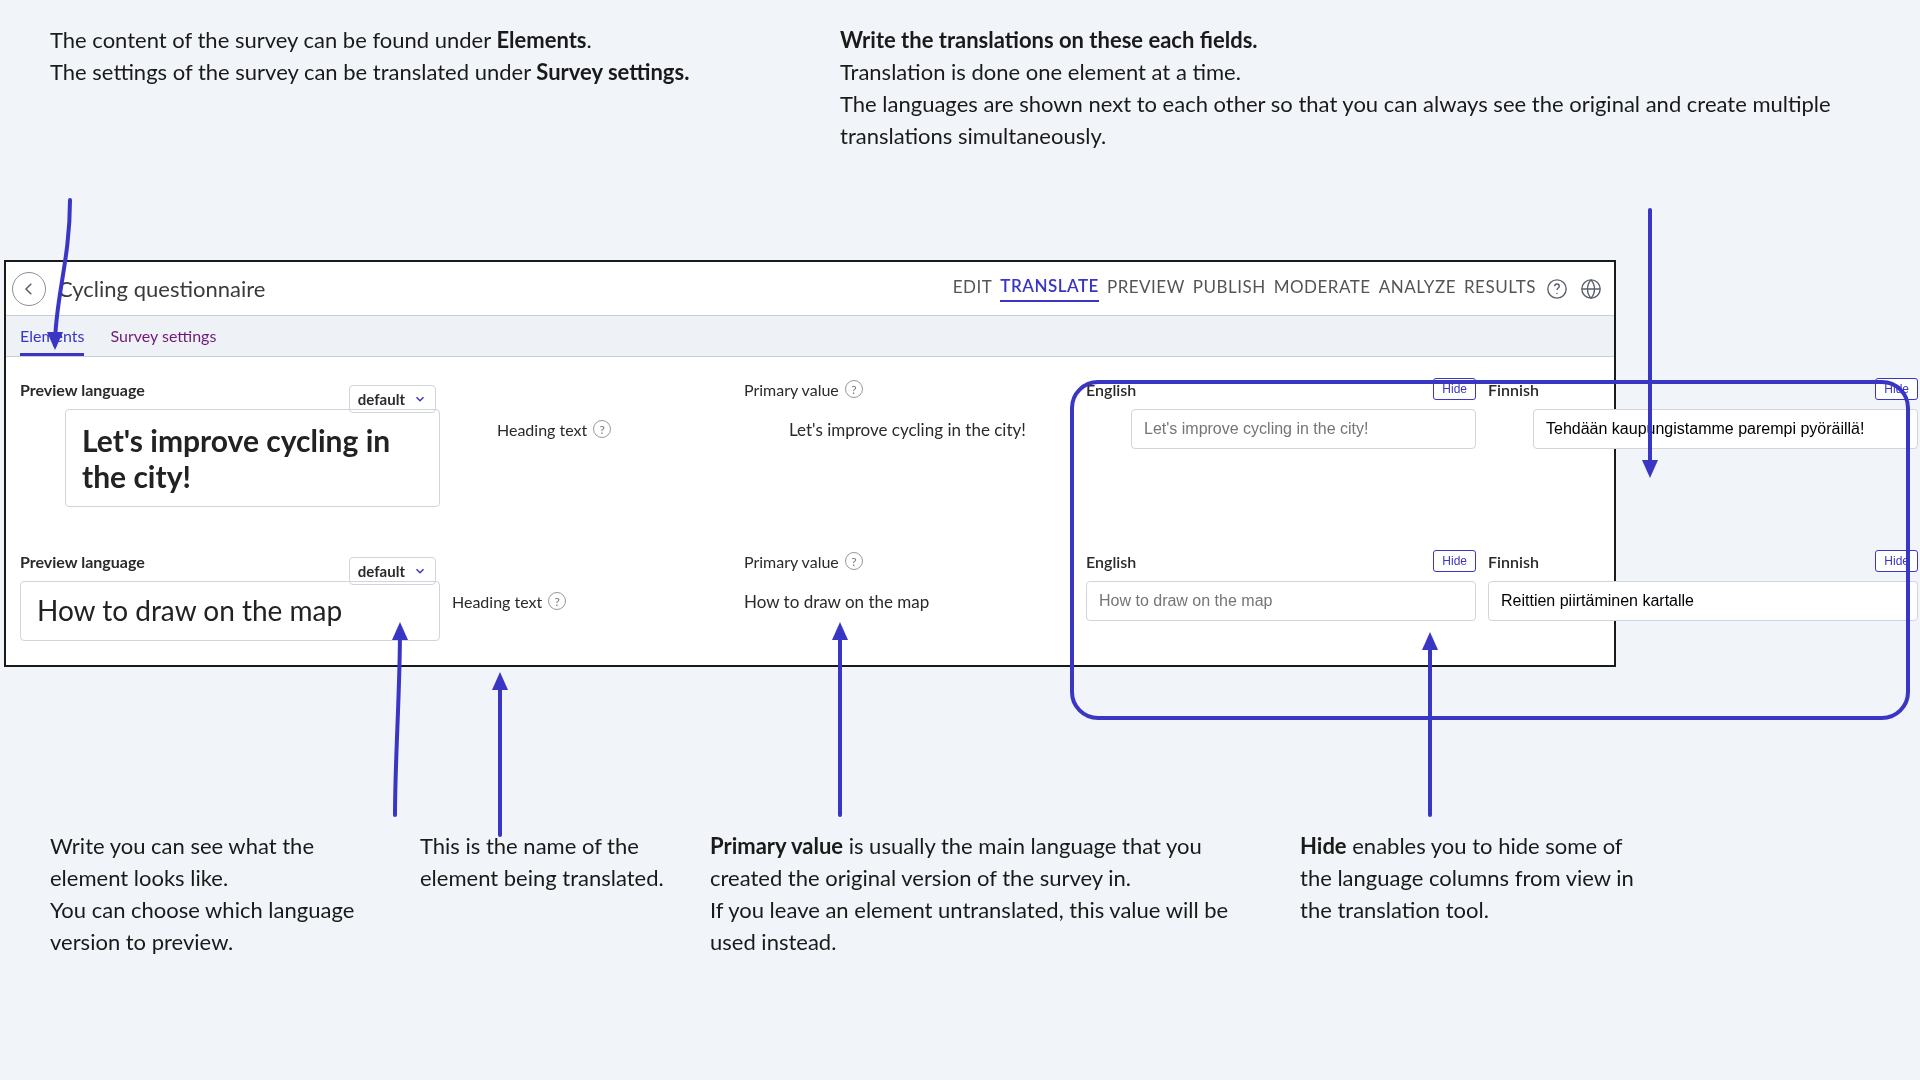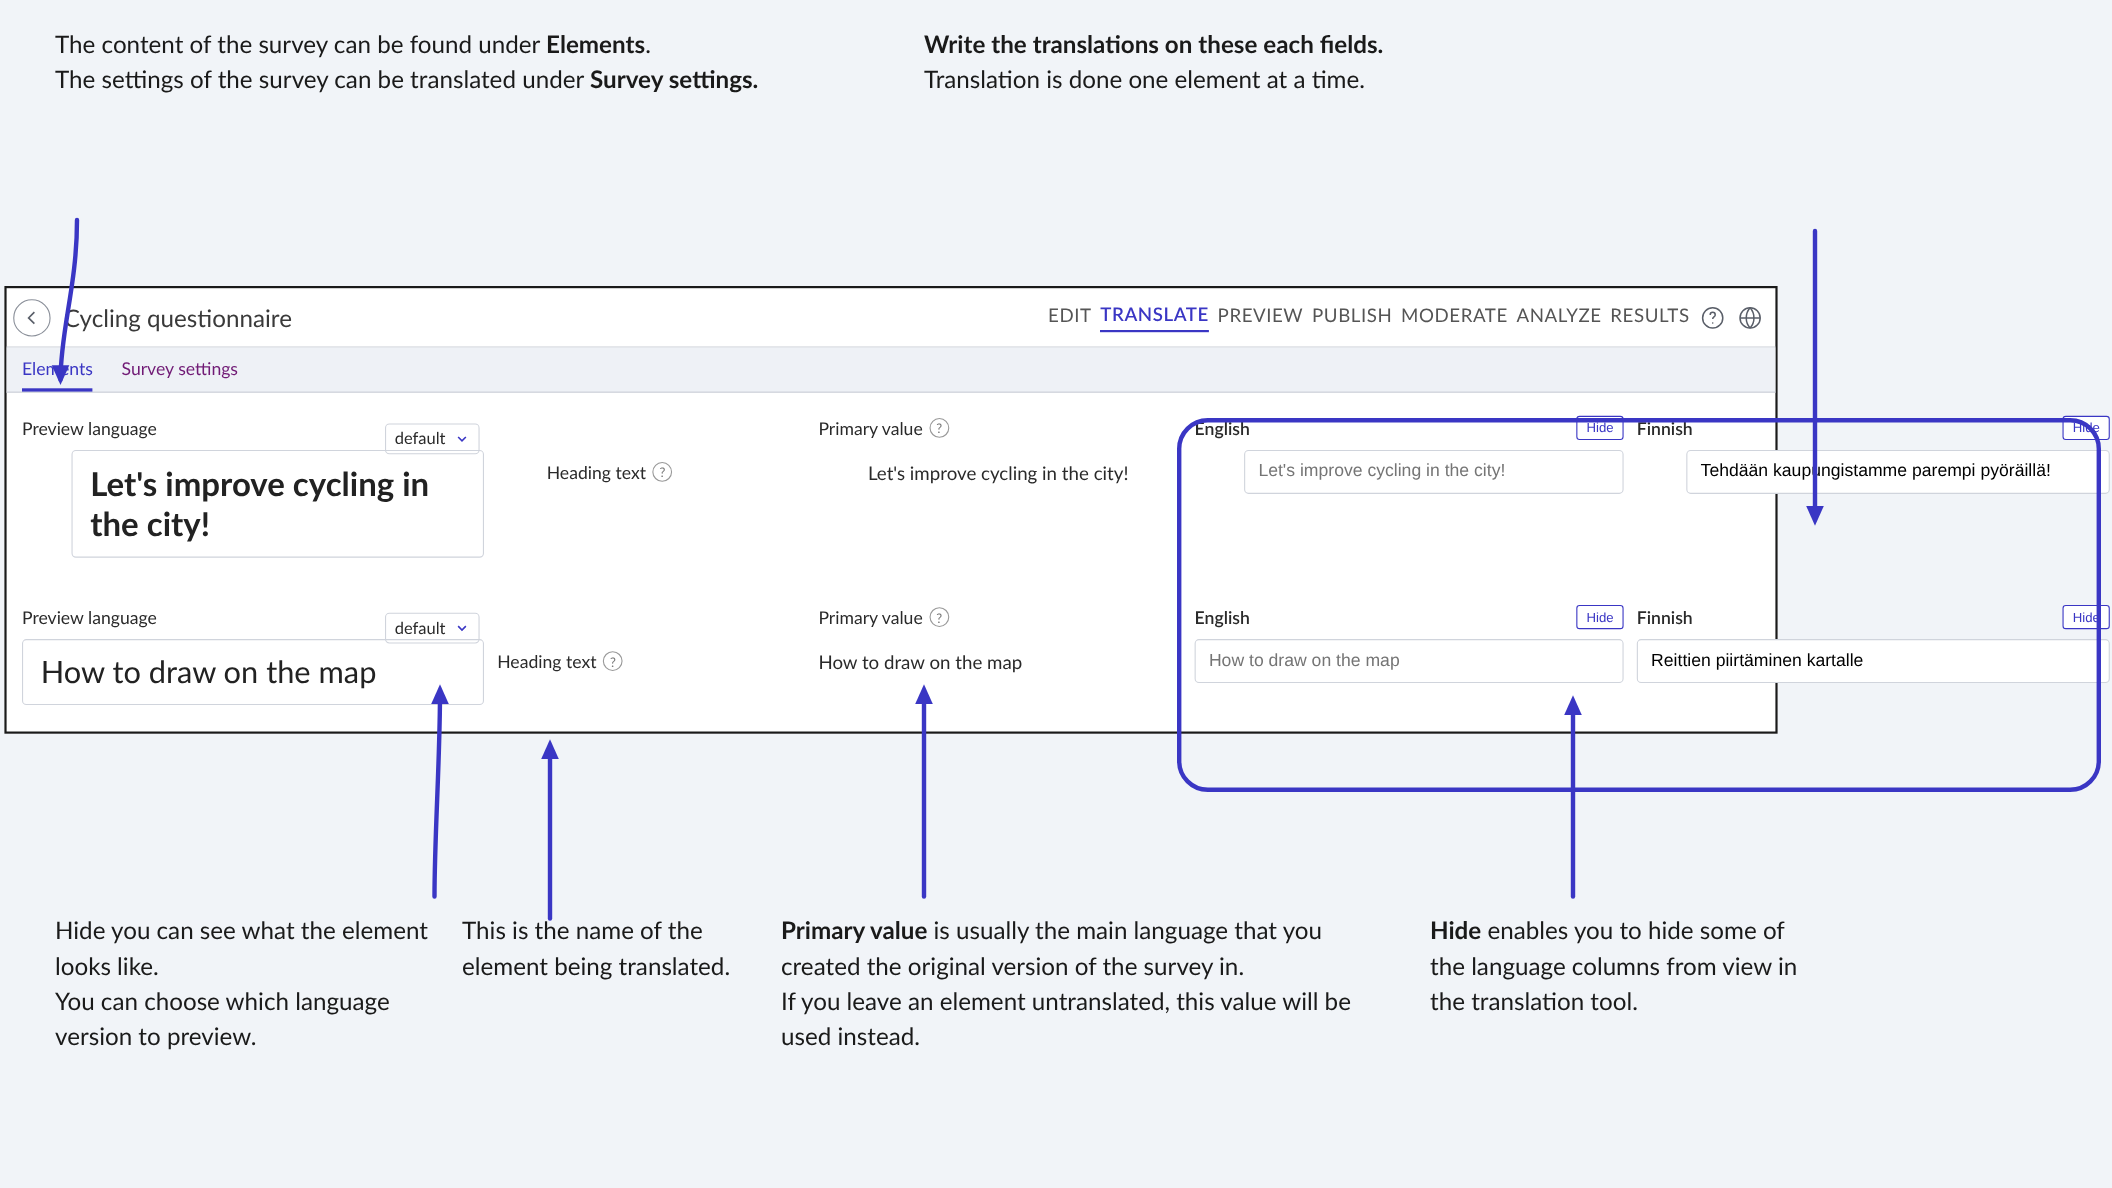--- a/index.html
+++ b/index.html
@@ -140,20 +140,21 @@
     padding:3px 8px;
     border-radius:3px;
     cursor:pointer;
   }
 
   .preview-lang-row {
     display:flex; align-items:center; justify-content:space-between;
     font-size:16px; color:#2a2a2a;
     height:40px;
     padding-right:4px;
+    font-weight:bold;
   }
   .lang-select {
     border:1px solid var(--input-border);
     border-radius:4px;
     padding:4px 8px;
     font-size:15px;
     display:flex; align-items:center; gap:8px;
     cursor:pointer;
     margin-top:20px;
   }
@@ -229,20 +230,21 @@
 <div class="anno-top-left">
   <span>The content of the survey can be found under </span>
   <b>Elements</b><span>. </span><br>
   <span>The settings of the survey can be translated under </span>
   <b>Survey settings.</b>
 </div>
 
 <div class="anno-top-right">
   <span class="lead">Write the translations on these each fields.</span><br>
   <span>Translation is done one element at a time.</span><br>
+  <span>The languages are shown next to each other so that you can always see the original and create multiple translations simultaneously.</span>
 </div>
 
 <div class="app">
 
   <div class="app-header">
     <div class="back-btn">
       <svg viewBox="0 0 24 24">
           <path d="M15 5 L8 12 L15 19"></path>
         </svg>
     </div>
@@ -353,21 +355,21 @@
     <div class="trans-input-wrap row-head2" style="grid-column:5">
       <input class="trans-input" value="Reittien piirtäminen kartalle" style="">
     </div>
 
   </div>
 </div>
 
 <div class="highlight-box" style="left:1070px; top:380px; width:840px; height:340px;"></div>
 
 <div class="anno-bottom ab1">
-  <span>Hide you can see what the element looks like.</span><br>
+  <span>Write you can see what the element looks like.</span><br>
   <span>You can choose which language version to preview.</span>
 </div>
 <div class="anno-bottom ab2">
   <span>This is the name of the element being translated.</span>
 </div>
 <div class="anno-bottom ab3">
   <b>Primary value</b><span> is usually the main language that you created the original version of the survey in.</span><br>
   <span>If you leave an element untranslated, this value will be used instead.</span>
 </div>
 <div class="anno-bottom ab4">

